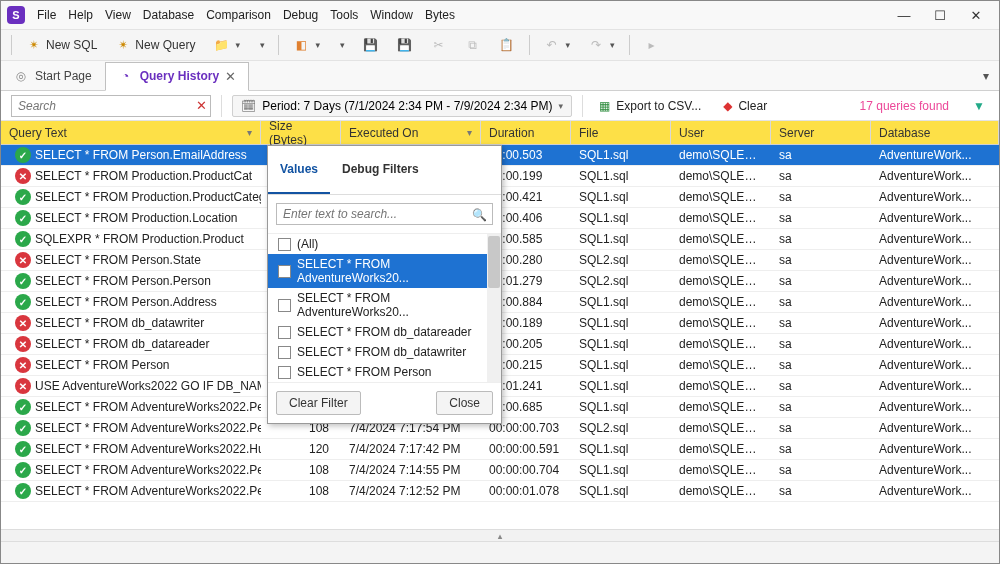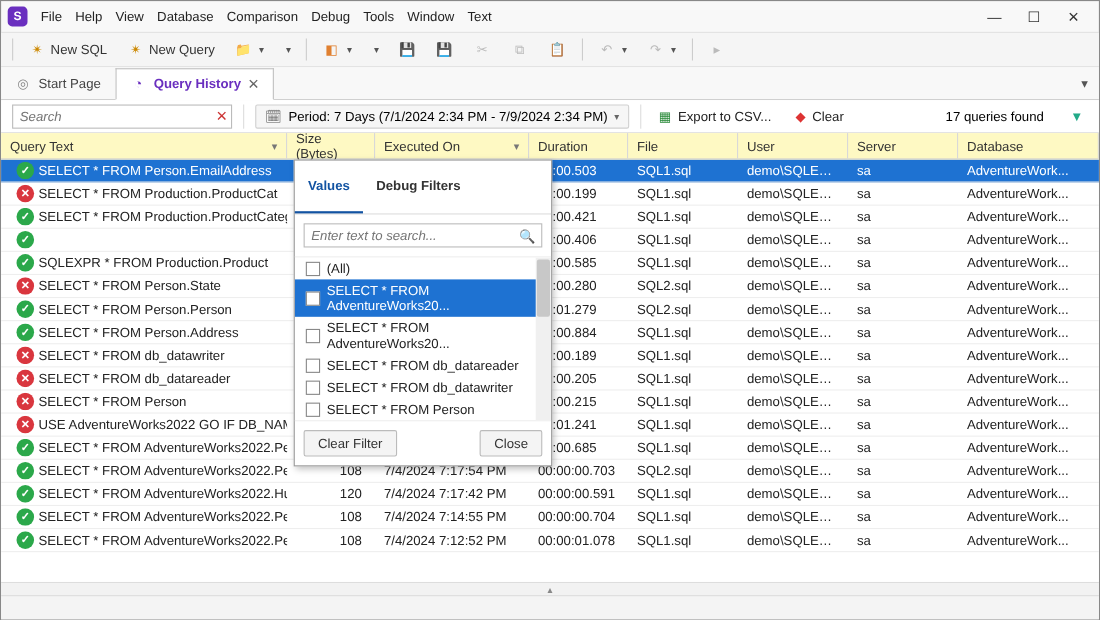--- a/index.html
+++ b/index.html
@@ -18,24 +18,24 @@
 .tabs{display:flex;align-items:center;height:30px;border-bottom:1px solid #d0d0d0;background:#f8f8f8;}
 .tab{display:flex;align-items:center;gap:6px;padding:0 12px;height:100%;color:#444;border-right:1px solid transparent;}
 .tab.active{background:#fff;border:1px solid #c0c0c0;border-bottom:1px solid #fff;color:#6a2fbf;margin-bottom:-1px;}
 .tab .close{font-size:13px;color:#666;}
 .filterbar{display:flex;align-items:center;height:30px;padding:4px 10px;gap:10px;background:#fff;border-bottom:1px solid #e3e3e3;}
 .search-box{position:relative;width:200px;}
 .search-box input{width:100%;height:22px;border:1px solid #bbb;padding:0 22px 0 6px;color:#7f1d1d;font-style:italic;}
 .search-box .x{position:absolute;right:4px;top:3px;color:#c33;font-style:normal;font-size:13px;}
 .period-btn{display:flex;align-items:center;gap:6px;padding:3px 8px;border:1px solid #d0d0d0;background:#f6f6f6;border-radius:2px;}
 .export-btn,.clear-btn{display:flex;align-items:center;gap:6px;padding:3px 6px;color:#222;}
-.queries-found{margin-left:auto;color:#000000;}
+.queries-found{margin-left:auto;color:#ec4899;}
 .funnel{width:20px;height:20px;color:#2a8;display:flex;align-items:center;justify-content:center;margin-left:10px;}
 .grid-wrap{flex:1;position:relative;overflow:hidden;background:#fff;}
-.header-row{display:flex;background:#fef9c3;border-bottom:1px solid #d0d0d0;height:24px;align-items:center;position:relative;z-index:1;}
+.header-row{display:flex;background:#fde047;border-bottom:1px solid #d0d0d0;height:24px;align-items:center;position:relative;z-index:1;}
 .hcell{padding:0 8px;border-right:1px solid #d8d8d8;height:100%;display:flex;align-items:center;color:#333;gap:4px;}
 .col-q{width:260px;}
 .col-size{width:80px;justify-content:flex-end;}
 .col-exec{width:140px;}
 .col-dur{width:90px;}
 .col-file{width:100px;}
 .col-serv{width:100px;}
 .col-user{width:100px;}
 .col-db{flex:1;}
 .rows{position:relative;}
@@ -85,21 +85,21 @@
     <div class="app-icon">S</div>
     <div class="menu">
       <span>File</span>
       <span>Help</span>
       <span>View</span>
       <span>Database</span>
       <span>Comparison</span>
       <span>Debug</span>
       <span>Tools</span>
       <span>Window</span>
-      <span>Text</span>
+      <span>Bytes</span>
     </div>
     <div class="win-controls">
       <div class="win-btn">—</div>
       <div class="win-btn">☐</div>
       <div class="win-btn">✕</div>
     </div>
   </div>
 
   <div class="toolbar">
     <div class="tb-sep"></div>
@@ -247,20 +247,21 @@
           <div class="cell col-exec-c"></div>
           <div class="cell col-dur-c">00:00.421</div>
           <div class="cell col-file-c">SQL1.sql</div>
           <div class="cell col-serv-c">demo\SQLEXPR...</div>
           <div class="cell col-user-c">sa</div>
           <div class="cell col-db-c">AdventureWork...</div>
         </div>
         <div class="row">
           <div class="cell col-q-c">
             <div class="status-ico status-ok">✓</div>
+            <span>SELECT * FROM Production.Location</span>
           </div>
           <div class="cell col-size-c"></div>
           <div class="cell col-exec-c"></div>
           <div class="cell col-dur-c">00:00.406</div>
           <div class="cell col-file-c">SQL1.sql</div>
           <div class="cell col-serv-c">demo\SQLEXPR...</div>
           <div class="cell col-user-c">sa</div>
           <div class="cell col-db-c">AdventureWork...</div>
         </div>
         <div class="row">

